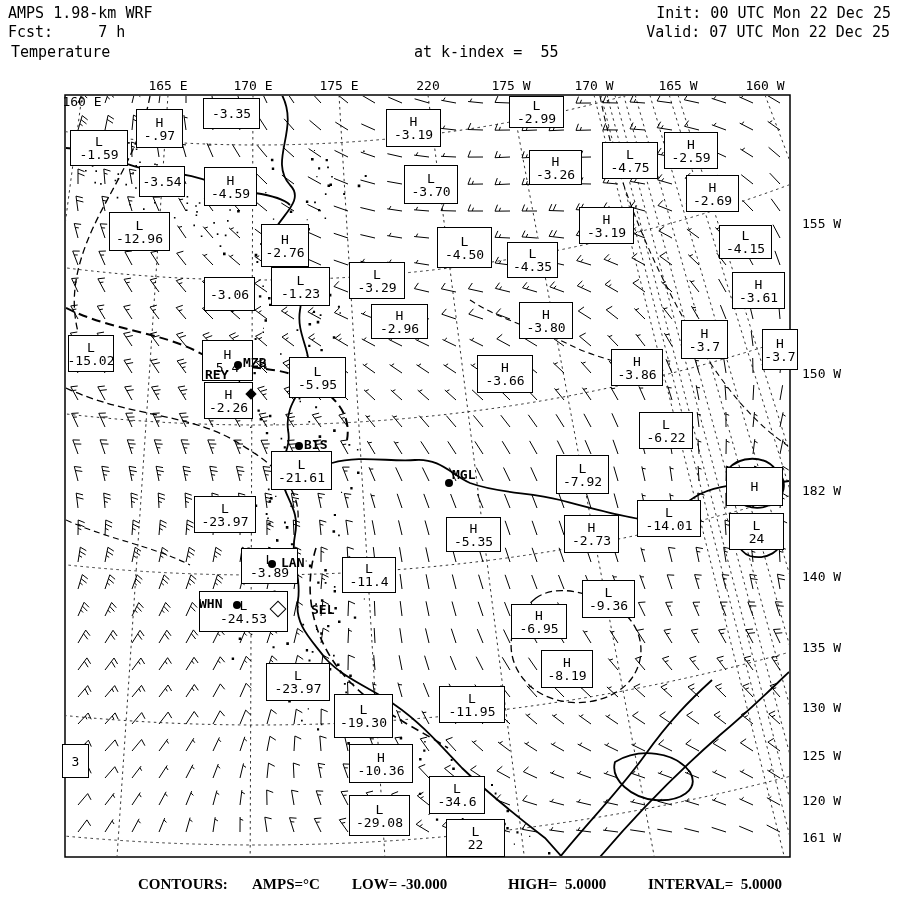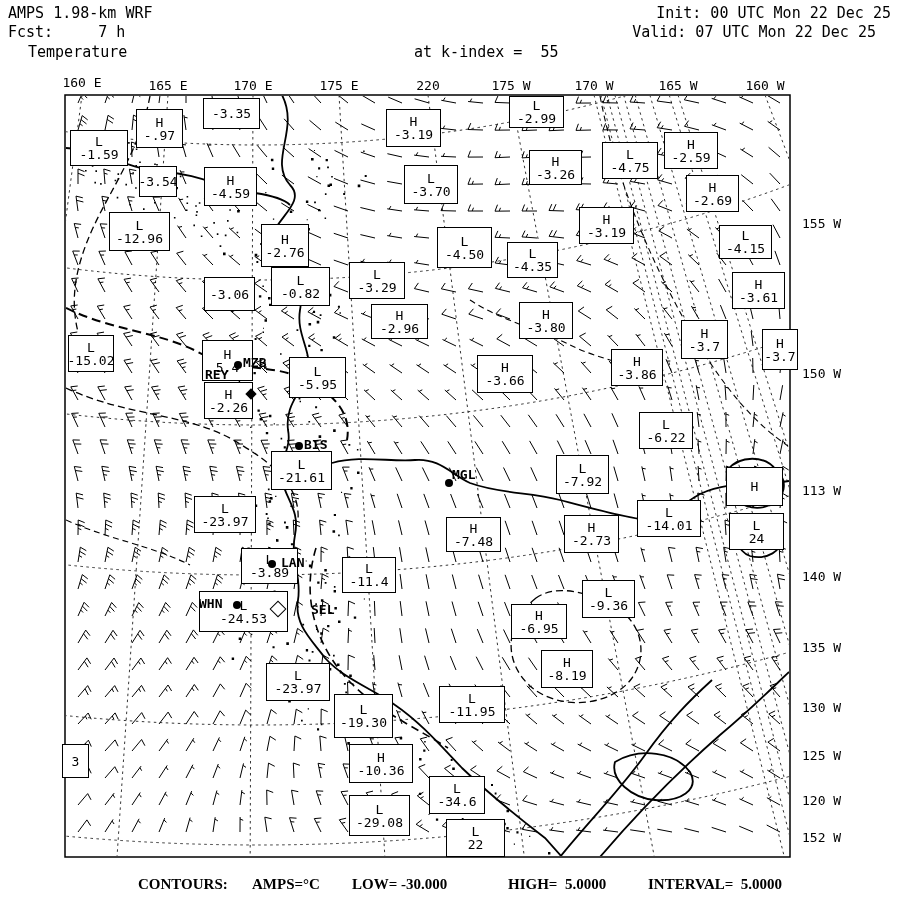--- a/index.html
+++ b/index.html
@@ -18,24 +18,24 @@
   .station{position:absolute;font-size:13px;font-weight:bold;white-space:pre;}
   .stmark{position:absolute;}
   .ftr{position:absolute;top:876px;font-family:"Liberation Serif","DejaVu Serif",serif;
        font-weight:bold;font-size:15px;white-space:pre;}
 </style>
 </head>
 <body>
 
 <div class="hdr" style="left:8px;top:4px">AMPS 1.98-km WRF</div>
 <div class="hdr" style="left:8px;top:23px">Fcst:     7 h</div>
-<div class="hdr" style="left:28px;top:43px">Temperature</div>
+<div class="hdr" style="left:11px;top:43px">Temperature</div>
 <div class="hdr" style="left:414px;top:43px">at k-index =  55</div>
 <div class="hdr" style="right:9px;top:4px;text-align:right">Init: 00 UTC Mon 22 Dec 25</div>
-<div class="hdr" style="right:24px;top:23px;text-align:left">Valid: 07 UTC Mon 22 Dec 25</div>
+<div class="hdr" style="right:10px;top:23px;text-align:left">Valid: 07 UTC Mon 22 Dec 25</div>
 
 <svg id="map-svg" width="900" height="900">
     <defs>
       <clipPath id="mapclip">
         <rect x="66" y="96" width="723" height="760"></rect>
       </clipPath>
     </defs>
     <g clip-path="url(#mapclip)">
       <line x1="82" y1="95" x2="-17.71152416356881" y2="857" stroke="#000" stroke-width="0.8" stroke-dasharray="2.5 3.5"></line>
       <line x1="168" y1="95" x2="117.01115241635688" y2="857" stroke="#000" stroke-width="0.8" stroke-dasharray="2.5 3.5"></line>
@@ -75,70 +75,70 @@
       <path d="M735,520 C755,512 775,520 780,535 C785,552 765,560 750,556 C738,552 730,532 735,520 Z" fill="none" stroke="#000" stroke-width="1.8"></path>
       <path d="M560,857 C590,820 620,790 645,755 C670,720 690,700 712,680" fill="none" stroke="#000" stroke-width="1.8"></path>
       <path d="M600,857 C640,810 680,770 720,735 C750,710 770,690 789,672" fill="none" stroke="#000" stroke-width="1.8"></path>
       <path d="M615,762 C640,747 675,752 690,772 C700,790 680,802 655,800 C632,798 610,780 615,762 Z" fill="none" stroke="#000" stroke-width="1.8"></path>
       <path d="M314.0 150.0h1.0v1.0h-1.0zM311.0 158.0h2.6v2.6h-2.6zM363.2 150.5h1.4v1.4h-1.4zM270.9 158.7h2.5v2.5h-2.5zM327.1 166.5h1.8v1.8h-1.8zM325.6 159.0h2.3v2.3h-2.3zM318.1 167.3h2.1v2.1h-2.1zM364.7 175.0h2.0v2.0h-2.0zM271.8 167.5h2.4v2.4h-2.4zM331.2 176.0h1.6v1.6h-1.6zM329.5 183.5h2.5v2.5h-2.5zM316.3 176.0h1.2v1.2h-1.2zM357.7 184.6h2.6v2.6h-2.6zM265.2 192.0h1.2v1.2h-1.2zM327.5 184.5h2.6v2.6h-2.6zM324.9 193.3h1.6v1.6h-1.6zM305.9 200.5h2.4v2.4h-2.4zM343.2 193.0h1.9v1.9h-1.9zM252.3 201.9h2.2v2.2h-2.2zM318.0 209.0h2.2v2.2h-2.2zM314.1 201.5h1.8v1.8h-1.8zM289.8 210.6h2.5v2.5h-2.5zM324.6 217.5h1.5v1.5h-1.5zM237.1 210.0h2.6v2.6h-2.6zM306.7 219.2h1.1v1.1h-1.1zM301.5 226.0h2.6v2.6h-2.6zM272.9 218.5h1.3v1.3h-1.3zM307.4 227.9h2.5v2.5h-2.5zM224.8 234.5h1.7v1.7h-1.7zM298.6 227.0h2.3v2.3h-2.3zM292.1 236.5h2.1v2.1h-2.1zM260.2 242.9h2.0v2.0h-2.0zM296.1 235.6h2.3v2.3h-2.3zM219.6 245.2h1.7v1.7h-1.7zM297.3 251.4h2.5v2.5h-2.5zM289.2 244.1h1.3v1.3h-1.3zM254.7 253.8h2.6v2.6h-2.6zM293.2 259.9h1.1v1.1h-1.1zM223.0 252.6h2.6v2.6h-2.6zM303.7 262.5h1.5v1.5h-1.5zM293.2 268.4h2.4v2.4h-2.4zM256.4 261.1h1.9v1.9h-1.9zM298.1 271.1h2.2v2.2h-2.2zM233.6 276.9h2.2v2.2h-2.2zM315.7 269.6h1.9v1.9h-1.9zM301.6 279.7h2.4v2.4h-2.4zM262.4 285.4h1.5v1.5h-1.5zM307.3 278.2h2.6v2.6h-2.6zM247.3 288.4h1.1v1.1h-1.1zM328.8 293.8h2.6v2.6h-2.6zM309.7 286.7h1.3v1.3h-1.3zM268.0 297.0h2.5v2.5h-2.5zM315.9 302.3h1.7v1.7h-1.7zM258.9 295.2h2.4v2.4h-2.4zM337.9 305.7h2.0v2.0h-2.0zM313.0 310.8h2.1v2.1h-2.1zM269.0 303.7h2.3v2.3h-2.3zM319.7 314.3h1.8v1.8h-1.8zM264.5 319.3h2.5v2.5h-2.5zM339.5 312.3h1.4v1.4h-1.4zM308.5 323.0h2.6v2.6h-2.6zM263.0 327.7h1.0v1.0h-1.0zM316.7 320.8h2.6v2.6h-2.6zM262.5 331.6h1.5v1.5h-1.5zM332.8 336.2h2.5v2.5h-2.5zM296.5 329.3h1.8v1.8h-1.8zM250.7 340.3h2.3v2.3h-2.3zM308.2 344.7h2.2v2.2h-2.2zM254.6 337.9h2.0v2.0h-2.0zM320.4 348.9h2.4v2.4h-2.4zM280.0 353.2h1.6v1.6h-1.6zM235.9 346.4h2.5v2.5h-2.5zM298.0 357.6h1.2v1.2h-1.2zM245.0 361.6h2.6v2.6h-2.6zM306.7 354.9h1.2v1.2h-1.2zM264.0 366.2h2.5v2.5h-2.5zM223.5 370.1h1.6v1.6h-1.6zM290.9 363.5h2.4v2.4h-2.4zM238.5 374.8h2.0v2.0h-2.0zM296.7 378.6h2.1v2.1h-2.1zM253.5 372.0h2.3v2.3h-2.3zM218.1 383.5h1.8v1.8h-1.8zM290.9 387.0h2.5v2.5h-2.5zM238.7 380.6h1.4v1.4h-1.4zM293.9 392.1h2.6v2.6h-2.6zM251.4 395.5h1.0v1.0h-1.0zM221.8 389.1h2.6v2.6h-2.6zM299.6 400.8h1.4v1.4h-1.4zM246.5 404.0h2.5v2.5h-2.5zM298.6 397.7h1.8v1.8h-1.8zM257.5 409.4h2.3v2.3h-2.3zM233.7 412.4h2.1v2.1h-2.1zM315.1 406.2h2.0v2.0h-2.0zM259.6 418.0h2.4v2.4h-2.4zM308.4 420.9h1.7v1.7h-1.7zM268.9 414.8h2.5v2.5h-2.5zM250.1 426.7h1.3v1.3h-1.3zM333.1 429.3h2.6v2.6h-2.6zM273.7 423.3h1.2v1.2h-1.2zM318.6 435.3h2.6v2.6h-2.6zM280.6 437.8h1.6v1.6h-1.6zM265.8 431.9h2.4v2.4h-2.4zM348.4 443.9h1.9v1.9h-1.9zM283.7 446.3h2.2v2.2h-2.2zM324.5 440.4h2.2v2.2h-2.2zM288.2 452.6h1.9v1.9h-1.9zM276.3 454.7h2.4v2.4h-2.4zM356.9 449.0h1.5v1.5h-1.5zM286.0 461.2h2.6v2.6h-2.6zM323.2 463.2h1.1v1.1h-1.1zM289.0 457.5h2.6v2.6h-2.6zM279.4 469.8h1.3v1.3h-1.3zM357.0 471.6h2.5v2.5h-2.5zM279.9 466.1h1.7v1.7h-1.7zM314.8 478.5h2.3v2.3h-2.3zM283.5 480.1h2.1v2.1h-2.1zM276.0 474.6h2.1v2.1h-2.1zM350.3 487.1h2.3v2.3h-2.3zM267.9 488.6h1.7v1.7h-1.7zM302.2 483.2h2.5v2.5h-2.5zM275.1 495.7h1.3v1.3h-1.3zM269.9 497.0h2.6v2.6h-2.6zM341.0 491.8h1.1v1.1h-1.1zM254.6 504.4h2.6v2.6h-2.6zM290.4 505.5h1.5v1.5h-1.5zM268.7 500.3h2.4v2.4h-2.4zM265.7 513.0h1.9v1.9h-1.9zM333.8 513.9h2.2v2.2h-2.2zM245.0 508.9h2.2v2.2h-2.2zM284.0 521.6h1.9v1.9h-1.9zM268.3 522.4h2.4v2.4h-2.4zM267.2 517.5h1.6v1.6h-1.6zM332.5 530.2h2.6v2.6h-2.6zM242.4 530.8h1.2v1.2h-1.2zM285.8 526.1h2.6v2.6h-2.6zM276.1 538.9h1.3v1.3h-1.3zM276.0 539.3h2.5v2.5h-2.5zM338.1 534.6h1.7v1.7h-1.7zM247.4 547.5h2.4v2.4h-2.4zM295.6 547.7h2.0v2.0h-2.0zM290.9 543.2h2.1v2.1h-2.1zM290.2 556.1h2.3v2.3h-2.3zM348.4 556.2h1.8v1.8h-1.8zM257.3 551.8h2.5v2.5h-2.5zM310.1 564.7h1.4v1.4h-1.4zM308.9 564.6h2.6v2.6h-2.6zM305.7 560.4h1.0v1.0h-1.0zM359.1 573.4h2.6v2.6h-2.6zM267.6 573.1h1.4v1.4h-1.4zM324.3 568.9h2.5v2.5h-2.5zM324.7 582.0h1.8v1.8h-1.8zM317.2 581.5h2.3v2.3h-2.3zM365.4 577.5h2.1v2.1h-2.1zM273.6 590.6h2.0v2.0h-2.0zM333.6 590.0h2.4v2.4h-2.4zM333.9 586.1h1.6v1.6h-1.6zM320.9 599.2h2.5v2.5h-2.5zM363.8 598.4h1.2v1.2h-1.2zM272.3 594.7h2.6v2.6h-2.6zM335.2 607.8h1.2v1.2h-1.2zM334.4 606.9h2.5v2.5h-2.5zM315.3 603.3h1.6v1.6h-1.6zM353.8 616.4h2.4v2.4h-2.4zM263.7 615.3h2.0v2.0h-2.0zM329.6 611.9h2.1v2.1h-2.1zM327.1 625.0h2.3v2.3h-2.3zM302.3 623.8h1.8v1.8h-1.8zM338.0 620.5h2.5v2.5h-2.5zM250.9 633.7h1.4v1.4h-1.4zM320.2 632.2h2.6v2.6h-2.6zM316.0 629.0h1.0v1.0h-1.0zM286.3 642.3h2.6v2.6h-2.6zM321.3 640.7h1.4v1.4h-1.4zM238.7 637.6h2.5v2.5h-2.5zM311.7 650.9h1.8v1.8h-1.8zM305.8 649.1h2.3v2.3h-2.3zM272.5 646.2h2.1v2.1h-2.1zM308.5 659.5h2.0v2.0h-2.0zM231.7 657.6h2.4v2.4h-2.4zM333.0 654.8h1.7v1.7h-1.7zM328.8 668.1h2.5v2.5h-2.5zM295.9 666.0h1.3v1.3h-1.3zM336.9 663.4h2.6v2.6h-2.6zM268.1 676.7h1.1v1.1h-1.1zM349.2 674.5h2.6v2.6h-2.6zM339.8 672.0h1.5v1.5h-1.5zM302.0 685.3h2.4v2.4h-2.4zM343.9 682.9h1.9v1.9h-1.9zM278.9 680.6h2.2v2.2h-2.2zM359.6 693.9h2.2v2.2h-2.2zM345.3 691.4h1.9v1.9h-1.9zM304.2 689.2h2.4v2.4h-2.4zM348.9 702.5h1.5v1.5h-1.5zM288.2 699.8h2.6v2.6h-2.6zM368.6 697.8h1.1v1.1h-1.1zM350.1 711.1h2.6v2.6h-2.6zM307.7 708.3h1.3v1.3h-1.3zM356.8 706.4h2.5v2.5h-2.5zM301.0 719.7h1.7v1.7h-1.7zM381.0 716.7h2.3v2.3h-2.3zM359.1 715.0h2.0v2.0h-2.0zM317.0 728.3h2.1v2.1h-2.1zM371.8 725.2h2.3v2.3h-2.3zM320.7 723.6h1.7v1.7h-1.7zM399.7 736.9h2.5v2.5h-2.5zM374.7 733.6h1.3v1.3h-1.3zM334.1 732.3h2.6v2.6h-2.6zM394.8 745.5h1.1v1.1h-1.1zM347.3 742.1h2.6v2.6h-2.6zM424.2 740.9h1.5v1.5h-1.5zM396.1 754.0h2.5v2.5h-2.5zM357.2 750.5h1.8v1.8h-1.8zM423.2 749.5h2.2v2.2h-2.2zM377.7 762.6h2.2v2.2h-2.2zM450.7 759.0h1.9v1.9h-1.9zM419.1 758.1h2.4v2.4h-2.4zM382.0 771.2h1.6v1.6h-1.6zM452.2 767.4h2.6v2.6h-2.6zM406.5 766.7h1.2v1.2h-1.2zM474.4 779.8h2.6v2.6h-2.6zM438.9 775.9h1.2v1.2h-1.2zM403.5 775.3h2.5v2.5h-2.5zM476.9 788.4h1.6v1.6h-1.6zM429.3 784.3h2.4v2.4h-2.4zM491.0 783.9h2.0v2.0h-2.0zM452.2 797.0h2.1v2.1h-2.1zM418.9 792.8h2.3v2.3h-2.3zM494.7 792.6h1.8v1.8h-1.8zM444.1 805.5h2.5v2.5h-2.5zM499.8 801.2h1.4v1.4h-1.4zM458.8 801.2h2.6v2.6h-2.6zM428.5 814.1h1.0v1.0h-1.0zM506.5 809.7h2.6v2.6h-2.6zM452.7 809.8h1.4v1.4h-1.4zM503.2 822.7h2.5v2.5h-2.5zM461.8 818.1h1.8v1.8h-1.8zM435.9 818.4h2.3v2.3h-2.3zM516.4 831.3h2.1v2.1h-2.1zM459.5 826.6h2.0v2.0h-2.0zM506.3 827.0h2.4v2.4h-2.4zM466.6 839.8h1.6v1.6h-1.6zM446.1 835.1h2.5v2.5h-2.5zM529.1 835.7h1.2v1.2h-1.2zM469.4 848.4h2.6v2.6h-2.6zM513.8 843.5h1.2v1.2h-1.2zM477.5 844.3h2.6v2.6h-2.6zM463.1 857.0h1.6v1.6h-1.6zM548.0 852.0h2.4v2.4h-2.4zM485.5 852.9h1.9v1.9h-1.9zM528.5 865.6h2.2v2.2h-2.2zM85.0 170.0h1.6v1.6h-1.6zM108.3 144.7h1.6v1.6h-1.6zM112.3 136.6h1.6v1.6h-1.6zM95.4 170.3h1.6v1.6h-1.6zM75.3 159.8h1.6v1.6h-1.6zM72.5 136.1h1.6v1.6h-1.6zM91.8 165.1h1.6v1.6h-1.6zM117.5 173.3h1.6v1.6h-1.6zM128.1 142.1h1.6v1.6h-1.6zM116.0 157.2h1.6v1.6h-1.6zM94.4 181.8h1.6v1.6h-1.6zM85.3 154.0h1.6v1.6h-1.6zM99.2 150.6h1.6v1.6h-1.6zM125.4 183.8h1.6v1.6h-1.6zM142.0 168.9h1.6v1.6h-1.6zM135.8 148.5h1.6v1.6h-1.6zM114.6 179.7h1.6v1.6h-1.6zM100.1 183.1h1.6v1.6h-1.6zM107.6 152.9h1.6v1.6h-1.6zM132.4 172.2h1.6v1.6h-1.6zM153.8 193.1h1.6v1.6h-1.6zM154.2 163.4h1.6v1.6h-1.6zM135.4 164.9h1.6v1.6h-1.6zM116.7 196.8h1.6v1.6h-1.6zM117.6 177.9h1.6v1.6h-1.6zM139.2 161.4h1.6v1.6h-1.6zM163.9 194.2h1.6v1.6h-1.6zM171.0 192.6h1.6v1.6h-1.6zM156.2 164.0h1.6v1.6h-1.6zM135.1 187.2h1.6v1.6h-1.6zM129.3 204.0h1.6v1.6h-1.6zM146.2 173.1h1.6v1.6h-1.6zM172.4 179.5h1.6v1.6h-1.6zM185.9 209.4h1.6v1.6h-1.6zM176.4 186.9h1.6v1.6h-1.6zM154.8 174.7h1.6v1.6h-1.6zM143.0 208.3h1.6v1.6h-1.6zM154.0 201.9h1.6v1.6h-1.6zM179.8 175.6h1.6v1.6h-1.6zM198.8 202.2h1.6v1.6h-1.6zM195.6 214.5h1.6v1.6h-1.6zM175.3 183.2h1.6v1.6h-1.6zM158.7 194.3h1.6v1.6h-1.6zM163.1 221.6h1.6v1.6h-1.6zM186.6 196.0h1.6v1.6h-1.6zM209.8 188.4h1.6v1.6h-1.6zM213.3 222.1h1.6v1.6h-1.6zM196.2 211.1h1.6v1.6h-1.6zM176.2 187.7h1.6v1.6h-1.6zM173.9 217.0h1.6v1.6h-1.6zM193.4 224.6h1.6v1.6h-1.6zM219.1 193.5h1.6v1.6h-1.6zM229.3 209.2h1.6v1.6h-1.6zM216.8 233.3h1.6v1.6h-1.6zM195.2 205.2h1.6v1.6h-1.6zM186.5 202.5h1.6v1.6h-1.6zM200.8 235.5h1.6v1.6h-1.6zM227.0 220.1h1.6v1.6h-1.6zM243.2 200.2h1.6v1.6h-1.6zM236.6 231.7h1.6v1.6h-1.6z" fill="#000" stroke="none"></path>
     </g>
     <rect x="65" y="95" width="725" height="762" fill="none" stroke="#000" stroke-width="1.5"></rect>
   </svg>
 
 <div id="overlay">
-    <div class="axlab toplab" style="left: 82px; top: 75px;">160 E</div>
+    <div class="axlab toplab" style="left: 82px; top: 94px;">160 E</div>
     <div class="axlab toplab" style="left: 168px; top: 78px;">165 E</div>
     <div class="axlab toplab" style="left: 253px; top: 78px;">170 E</div>
     <div class="axlab toplab" style="left: 339px; top: 78px;">175 E</div>
     <div class="axlab toplab" style="left: 428px; top: 78px;">220</div>
     <div class="axlab toplab" style="left: 511px; top: 78px;">175 W</div>
     <div class="axlab toplab" style="left: 594px; top: 78px;">170 W</div>
     <div class="axlab toplab" style="left: 678px; top: 78px;">165 W</div>
     <div class="axlab toplab" style="left: 765px; top: 78px;">160 W</div>
     <div class="axlab rightlab" style="left: 802px; top: 223px;">155 W</div>
     <div class="axlab rightlab" style="left: 802px; top: 373px;">150 W</div>
-    <div class="axlab rightlab" style="left: 802px; top: 490px;">113 W</div>
+    <div class="axlab rightlab" style="left: 802px; top: 490px;">182 W</div>
     <div class="axlab rightlab" style="left: 802px; top: 576px;">140 W</div>
     <div class="axlab rightlab" style="left: 802px; top: 647px;">135 W</div>
     <div class="axlab rightlab" style="left: 802px; top: 707px;">130 W</div>
     <div class="axlab rightlab" style="left: 802px; top: 755px;">125 W</div>
     <div class="axlab rightlab" style="left: 802px; top: 800px;">120 W</div>
-    <div class="axlab rightlab" style="left: 802px; top: 837px;">152 W</div>
+    <div class="axlab rightlab" style="left: 802px; top: 837px;">161 W</div>
     <div class="plabel" style="left: 70px; top: 130px; width: 58px; height: 36px;">
       <span class="pl-letter">L</span>
       <span class="pl-value">-1.59</span>
     </div>
     <div class="plabel" style="left: 136px; top: 109px; width: 47px; height: 39px;">
       <span class="pl-letter">H</span>
       <span class="pl-value">-.97</span>
     </div>
     <div class="plabel" style="left: 203px; top: 98px; width: 57px; height: 31px;">
       <span class="pl-value">-3.35</span>
     </div>
-    <div class="plabel" style="left: 139px; top: 166px; width: 38px; height: 31px;">
+    <div class="plabel" style="left: 139px; top: 166px; width: 46px; height: 31px;">
       <span class="pl-value">-3.54</span>
     </div>
     <div class="plabel" style="left: 204px; top: 167px; width: 53px; height: 39px;">
       <span class="pl-letter">H</span>
       <span class="pl-value">-4.59</span>
     </div>
     <div class="plabel" style="left: 109px; top: 212px; width: 61px; height: 39px;">
       <span class="pl-letter">L</span>
       <span class="pl-value">-12.96</span>
     </div>
     <div class="plabel" style="left: 261px; top: 224px; width: 48px; height: 43px;">
       <span class="pl-letter">H</span>
       <span class="pl-value">-2.76</span>
     </div>
     <div class="plabel" style="left: 204px; top: 277px; width: 51px; height: 34px;">
       <span class="pl-value">-3.06</span>
     </div>
     <div class="plabel" style="left: 271px; top: 267px; width: 59px; height: 39px;">
       <span class="pl-letter">L</span>
-      <span class="pl-value">-0.82</span>
+      <span class="pl-value">-1.23</span>
     </div>
     <div class="plabel" style="left: 386px; top: 109px; width: 55px; height: 38px;">
       <span class="pl-letter">H</span>
       <span class="pl-value">-3.19</span>
     </div>
     <div class="plabel" style="left: 509px; top: 96px; width: 55px; height: 32px;">
       <span class="pl-letter">L</span>
       <span class="pl-value">-2.99</span>
     </div>
     <div class="plabel" style="left: 404px; top: 165px; width: 54px; height: 39px;">
@@ -232,21 +232,21 @@
     <div class="plabel" style="left: 271px; top: 451px; width: 61px; height: 39px;">
       <span class="pl-letter">L</span>
       <span class="pl-value">-21.61</span>
     </div>
     <div class="plabel" style="left: 556px; top: 455px; width: 53px; height: 39px;">
       <span class="pl-letter">L</span>
       <span class="pl-value">-7.92</span>
     </div>
     <div class="plabel" style="left: 446px; top: 517px; width: 55px; height: 35px;">
       <span class="pl-letter">H</span>
-      <span class="pl-value">-7.48</span>
+      <span class="pl-value">-5.35</span>
     </div>
     <div class="plabel" style="left: 564px; top: 515px; width: 55px; height: 38px;">
       <span class="pl-letter">H</span>
       <span class="pl-value">-2.73</span>
     </div>
     <div class="plabel" style="left: 637px; top: 500px; width: 64px; height: 37px;">
       <span class="pl-letter">L</span>
       <span class="pl-value">-14.01</span>
     </div>
     <div class="plabel" style="left: 726px; top: 467px; width: 57px; height: 39px;">

